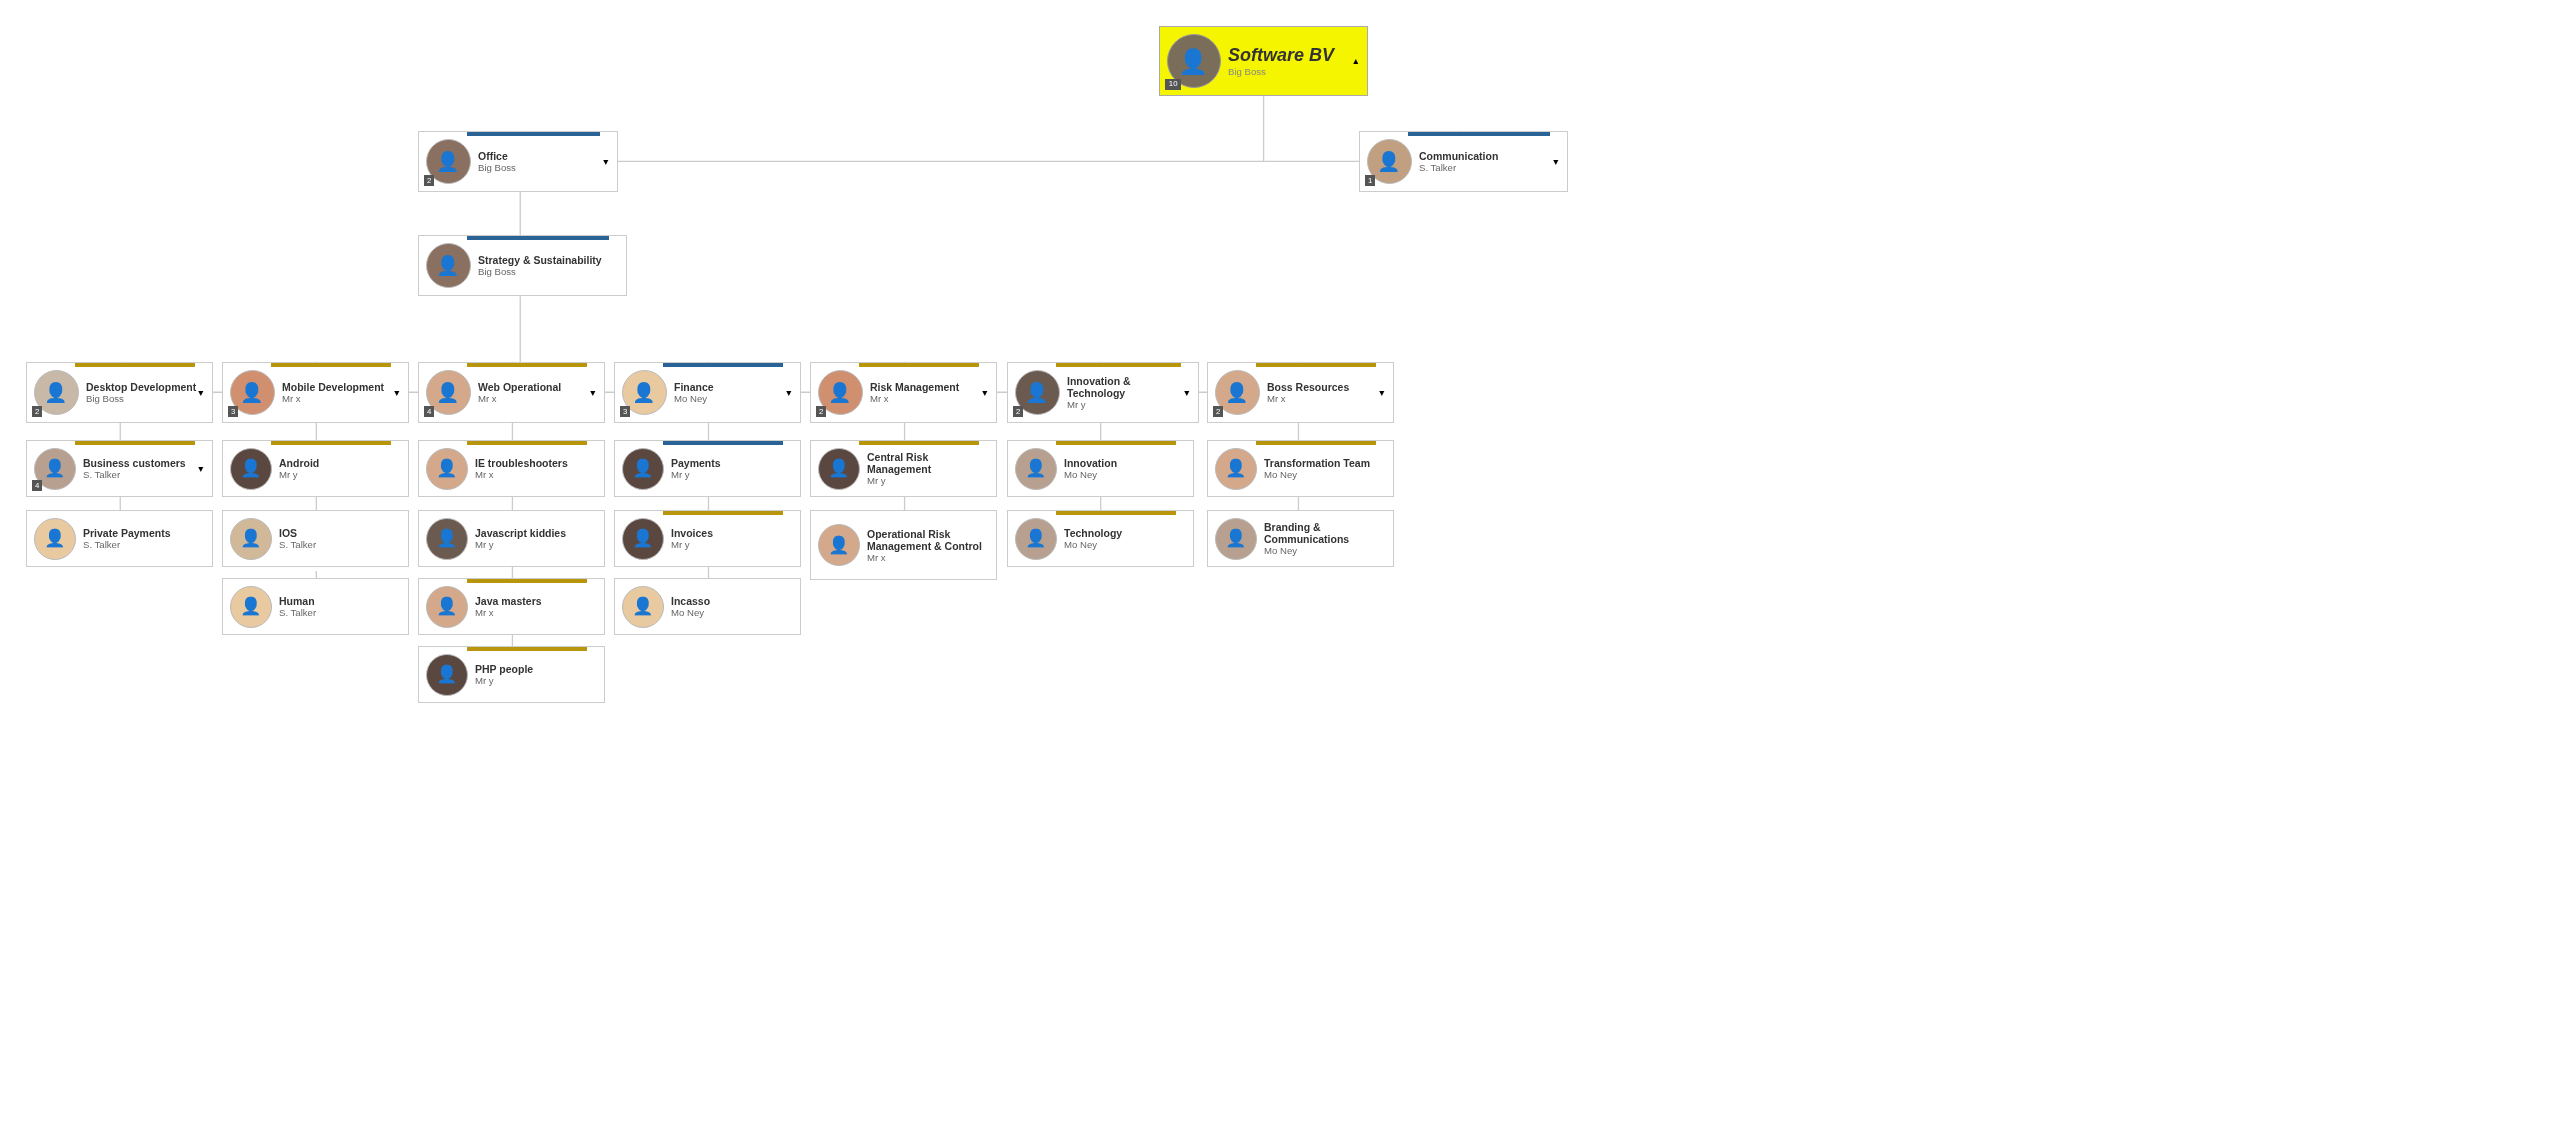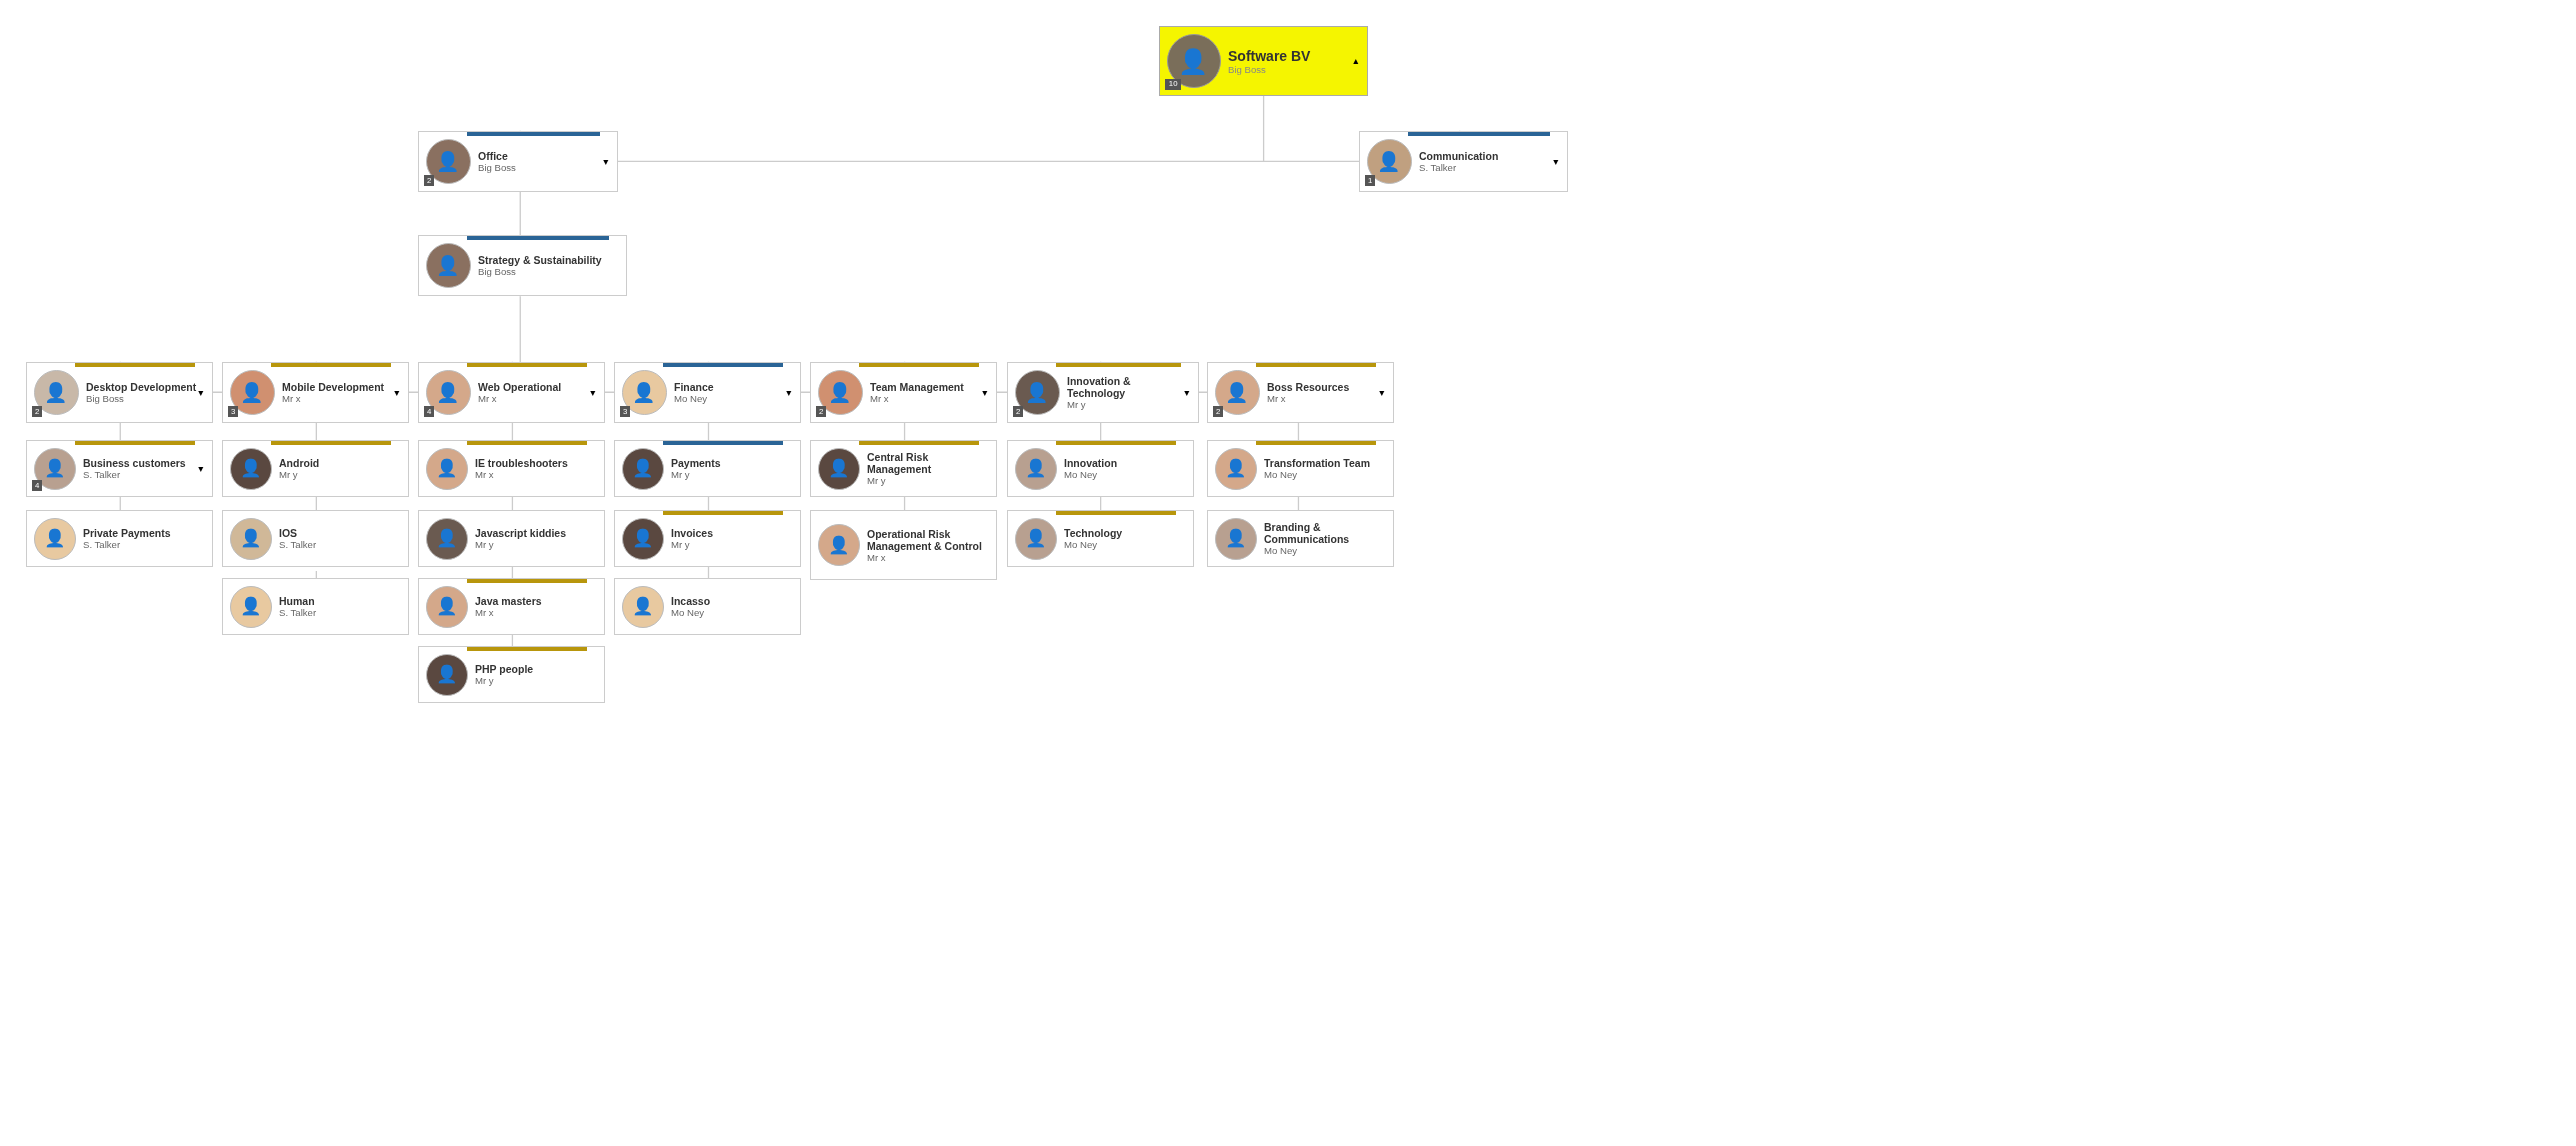--- a/index.html
+++ b/index.html
@@ -154,21 +154,21 @@
   </svg>
 
   <div class="node node-root" style="left:1159px;top:26px;width:209px;height:70px;border:1.7px solid #aaa;">
     <div style="position:relative;">
       <div class="node-avatar av3" style="width:54px;height:54px;border-radius:50%;background:#7a6e5a;display:flex;align-items:center;justify-content:center;font-size:24.4px;border:1.7px solid #999;">
         👤
       </div>
       <div class="node-count" style="background:#555;color:#fff;font-size:7.8px;padding:0.9px 3.5px;position:absolute;bottom:-1.7px;left:-1.7px;">10</div>
     </div>
     <div class="node-info">
-      <div class="node-title" style="font-size:14px;font-weight:bold;">Software BV</div>
+      <div class="node-title" style="font-size:18px;font-weight:bold;font-style:italic;">Software BV</div>
       <div class="node-subtitle" style="color:#888;font-size:9.6px;">Big Boss</div>
     </div>
     <span style="position:absolute;right:7px;top:50%;transform:translateY(-50%);font-size:8.7px;">▲</span>
   </div>
 
   <div class="node" style="left:418px;top:131px;width:200px;height:61px;">
     <div class="node-accent-bar accent-blue" style="top:0;left:48px;right:17.4px;height:3.5px;position:absolute;background:#2a6496;"></div>
     <div style="position:relative;">
       <div class="node-avatar" style="width:45px;height:45px;border-radius:50%;background:#8a7060;display:flex;align-items:center;justify-content:center;font-size:19px;border:1.7px solid #bbb;">
         👤
@@ -272,21 +272,21 @@
 
   <div class="node" style="left:810px;top:362px;width:187px;height:61px;">
     <div style="position:absolute;top:0;left:48px;right:17.4px;height:3.5px;background:#b8960c;"></div>
     <div style="position:relative;">
       <div class="node-avatar" style="width:45px;height:45px;border-radius:50%;background:#d09070;display:flex;align-items:center;justify-content:center;font-size:19px;border:1.7px solid #bbb;">
         👤
       </div>
       <div style="position:absolute;bottom:-1.7px;left:-1.7px;background:#555;color:#fff;font-size:7.8px;padding:0.9px 2.6px;">2</div>
     </div>
     <div class="node-info">
-      <div class="node-title">Team Management</div>
+      <div class="node-title">Risk Management</div>
       <div class="node-subtitle">Mr x</div>
     </div>
     <span style="font-size:8.7px;">▼</span>
   </div>
 
   <div class="node" style="left:1007px;top:362px;width:192px;height:61px;">
     <div style="position:absolute;top:0;left:48px;right:17.4px;height:3.5px;background:#b8960c;"></div>
     <div style="position:relative;">
       <div class="node-avatar" style="width:45px;height:45px;border-radius:50%;background:#6a5a50;display:flex;align-items:center;justify-content:center;font-size:19px;border:1.7px solid #bbb;">
         👤

